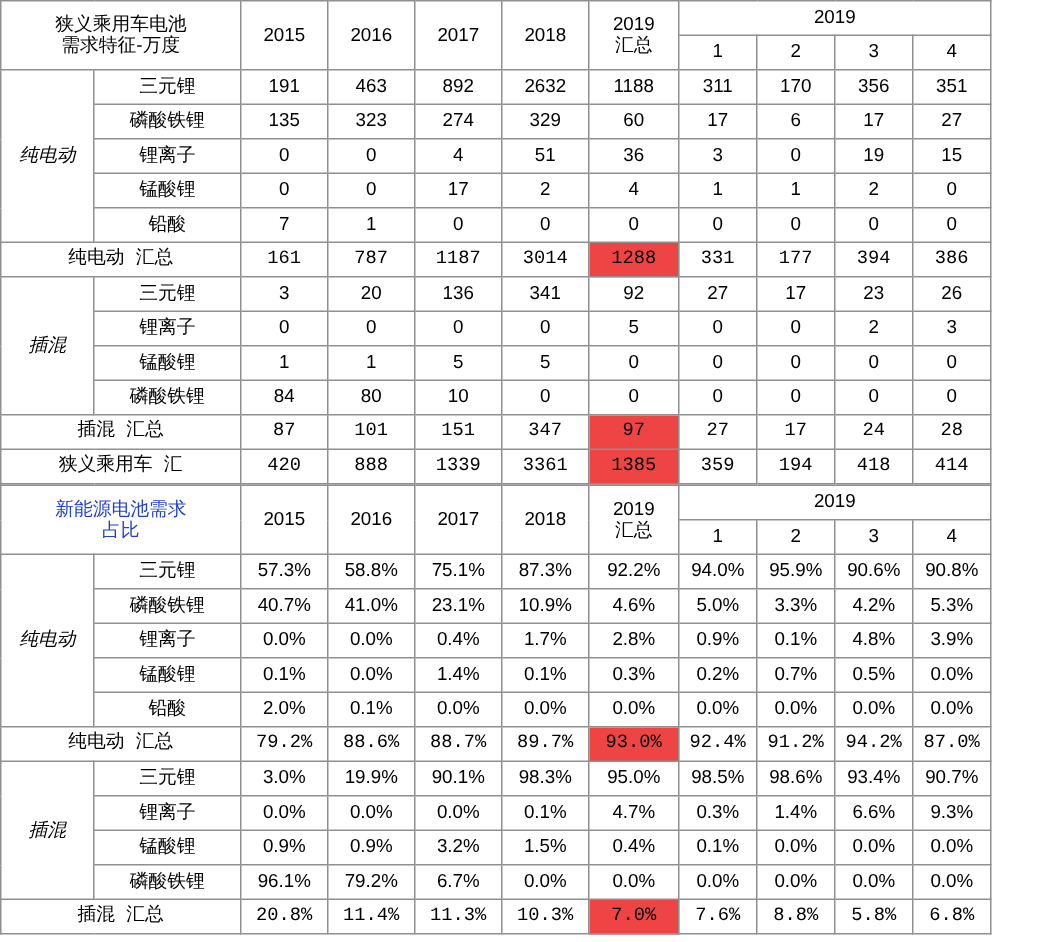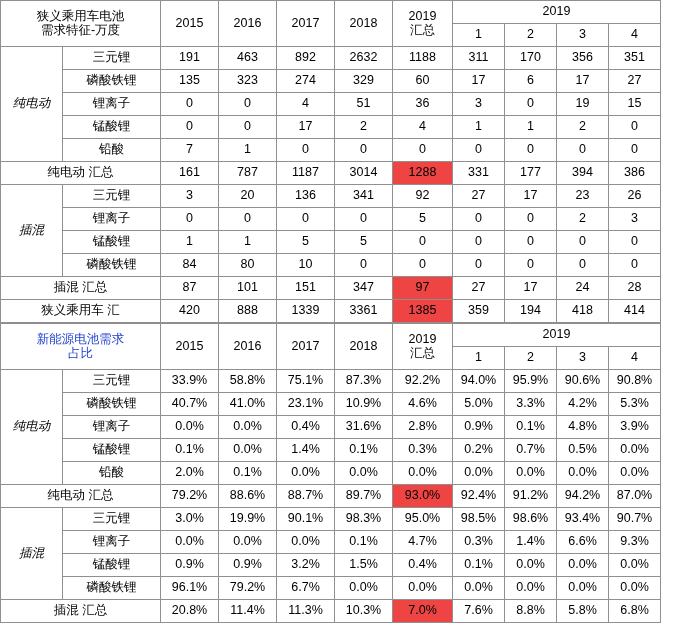--- a/index.html
+++ b/index.html
@@ -71,20 +71,21 @@
     font-size: 13px;
     line-height: 1.15;
   }
   .rowlabel {
     font-weight: bold;
     font-size: 14px;
     font-style: italic;
   }
   .totalrow td {
     font-weight: bold;
+    font-family: Liberation Mono, monospace;
   }
   .totalrow .sumcol {
     background: #ef4444;
   }
   .thick-top td, .thick-top th {
     border-top: 2px solid #3a3a3a;
   }
   .thick-bottom td, .thick-bottom th {
     border-bottom: 2px solid #3a3a3a;
   }
@@ -316,21 +317,21 @@
     <tr>
       <td class="hdr-sub">1</td>
       <td class="hdr-sub">2</td>
       <td class="hdr-sub">3</td>
       <td class="hdr-sub">4</td>
     </tr>
 
     <tr class="thick-top">
       <td rowspan="5" class="rowlabel">纯电动</td>
       <td>三元锂</td>
-      <td>33.9%</td>
+      <td>57.3%</td>
       <td>58.8%</td>
       <td>75.1%</td>
       <td>87.3%</td>
       <td class="sumcol">92.2%</td>
       <td>94.0%</td>
       <td>95.9%</td>
       <td>90.6%</td>
       <td>90.8%</td>
     </tr>
     <tr>
@@ -343,21 +344,21 @@
       <td>5.0%</td>
       <td>3.3%</td>
       <td>4.2%</td>
       <td>5.3%</td>
     </tr>
     <tr>
       <td>锂离子</td>
       <td>0.0%</td>
       <td>0.0%</td>
       <td>0.4%</td>
-      <td>31.6%</td>
+      <td>1.7%</td>
       <td class="sumcol">2.8%</td>
       <td>0.9%</td>
       <td>0.1%</td>
       <td>4.8%</td>
       <td>3.9%</td>
     </tr>
     <tr>
       <td>锰酸锂</td>
       <td>0.1%</td>
       <td>0.0%</td>

